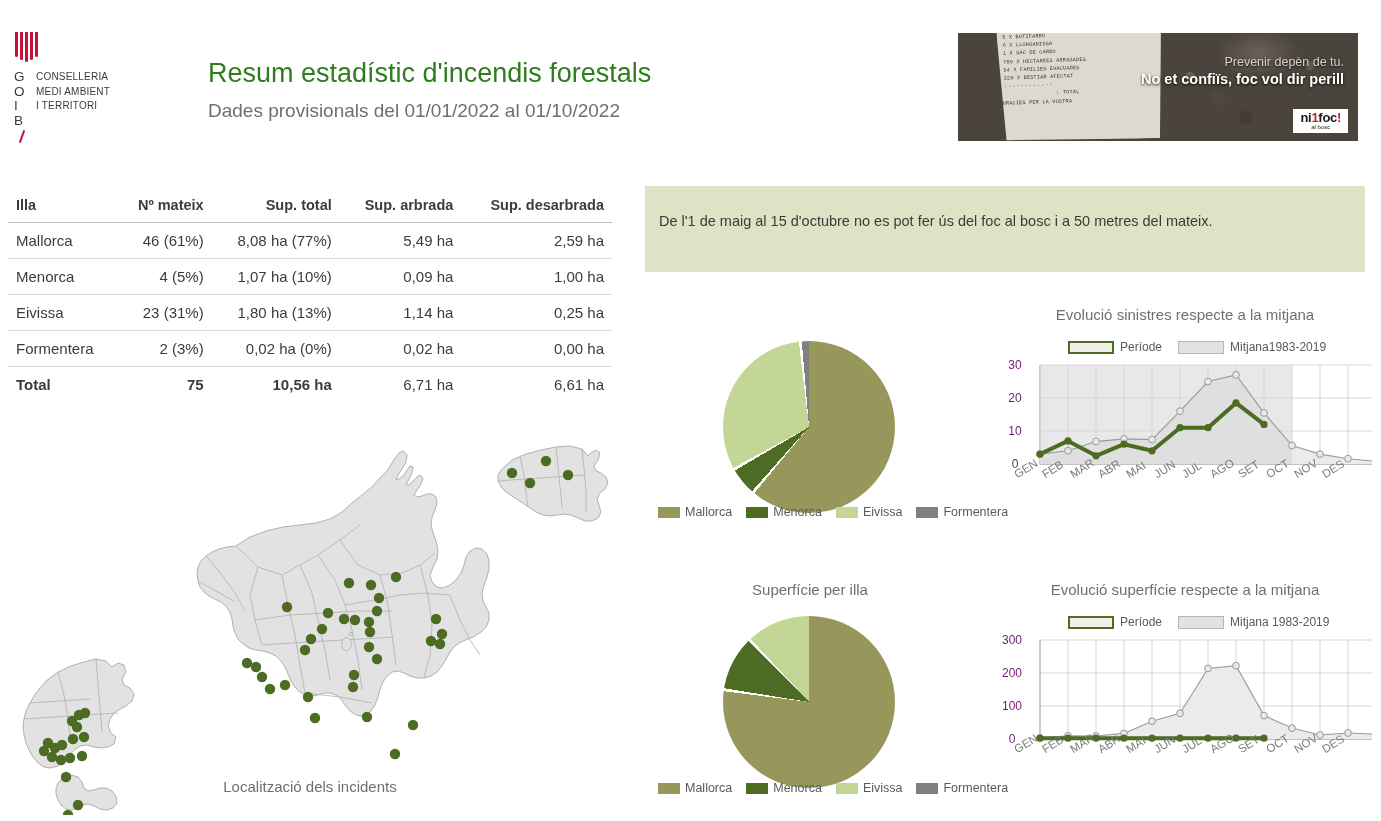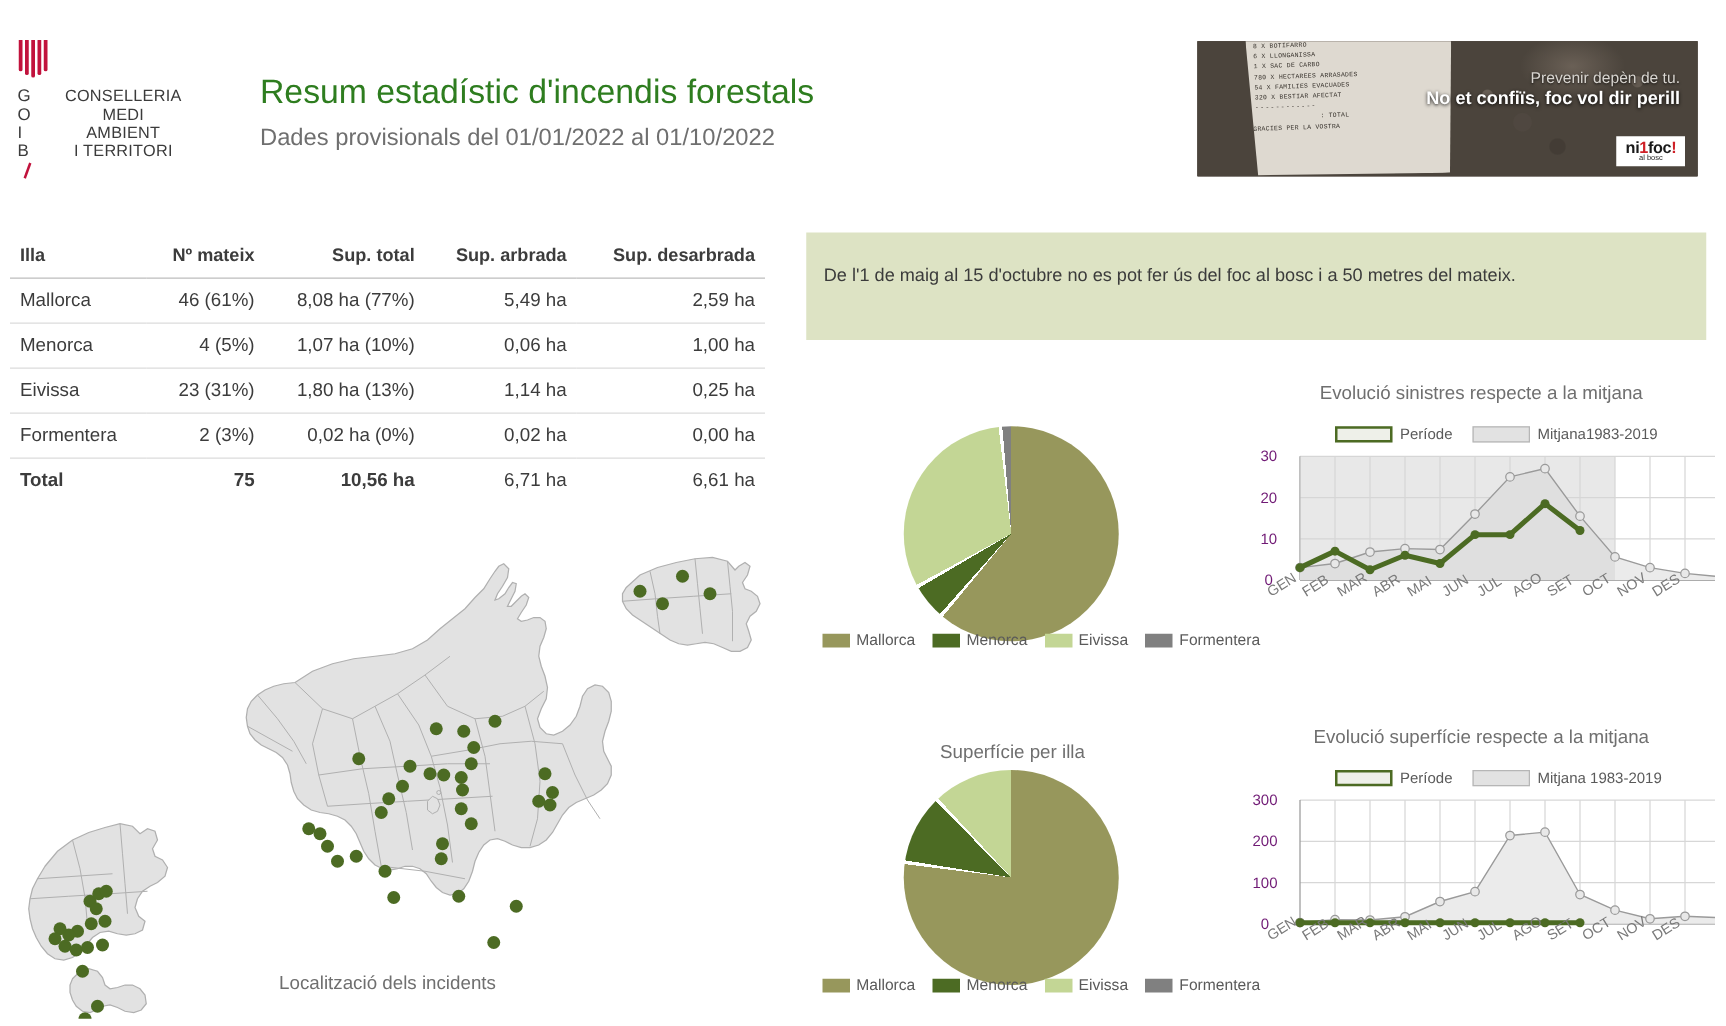--- a/index.html
+++ b/index.html
@@ -16,21 +16,21 @@
   .logo-crest i{position:absolute;top:0;width:3px;height:28px;background:#c1123c;border-radius:0 0 2px 2px;}
   .logo-crest i:nth-child(1){left:1px;height:25px;}
   .logo-crest i:nth-child(2){left:6px;height:28px;}
   .logo-crest i:nth-child(3){left:11px;height:30px;}
   .logo-crest i:nth-child(4){left:16px;height:28px;}
   .logo-crest i:nth-child(5){left:21px;height:25px;}
   .goib{position:absolute;left:6px;top:40px;font-size:13.5px;line-height:14.5px;color:#3b3b3b;letter-spacing:.5px;}
   .goib span{display:block;}
   .goib-slash{position:absolute;left:9px;top:100px;width:11px;height:12px;}
   .goib-slash:after{content:"";position:absolute;left:4px;top:0;width:2px;height:13px;background:#c1123c;transform:rotate(20deg);}
-  .cons{position:absolute;left:44px;top:40px;font-size:13px;line-height:14.5px;color:#3b3b3b;letter-spacing:.2px;text-align:center;}
+  .cons{position:absolute;left:28px;top:40px;font-size:10px;line-height:14.5px;color:#3b3b3b;letter-spacing:.2px;}
   .cons span{display:block;}
 
   .title{position:absolute;left:208px;top:58px;font-size:27px;color:#2e7d1f;font-weight:400;white-space:nowrap;}
   .subtitle{position:absolute;left:208px;top:100px;font-size:19px;color:#6f6f6f;font-weight:400;white-space:nowrap;}
 
   
   .banner{position:absolute;left:958px;top:33px;width:400px;height:108px;overflow:hidden;
     background:
       radial-gradient(ellipse 60px 36px at 300px 20px,#6a6056 0%,#4b443c 70%),
       radial-gradient(ellipse 90px 50px at 150px 90px,#7b7065 0%,#514a42 70%),
@@ -169,21 +169,21 @@
         <td>Mallorca</td>
         <td>46 (61%)</td>
         <td>8,08 ha (77%)</td>
         <td>5,49 ha</td>
         <td>2,59 ha</td>
       </tr>
       <tr>
         <td>Menorca</td>
         <td>4 (5%)</td>
         <td>1,07 ha (10%)</td>
-        <td>0,06 ha</td>
+        <td>0,09 ha</td>
         <td>1,00 ha</td>
       </tr>
       <tr>
         <td>Eivissa</td>
         <td>23 (31%)</td>
         <td>1,80 ha (13%)</td>
         <td>1,14 ha</td>
         <td>0,25 ha</td>
       </tr>
       <tr>
@@ -331,21 +331,21 @@
     <span class="li">
         <i class="sw" style="background:#c3d695"></i>
         <span>Eivissa</span>
       </span>
     <span class="li">
         <i class="sw" style="background:#808080"></i>
         <span>Formentera</span>
       </span>
   </div>
 
-  <div class="panel-title" style="left:645px;top:581px;width:330px;margin-top:12px;">Superfície per illa</div>
+  <div class="panel-title" style="left:645px;top:581px;width:330px;">Superfície per illa</div>
   <div class="pie-wrap" style="left:723px;top:616px;">
     <div class="pie" style="background:conic-gradient(#97975c 0deg 277.2deg,#ffffff 277.2deg 279.2deg,#4c6b23 279.2deg 315.2deg,#ffffff 315.2deg 317.2deg,#c3d695 317.2deg 360deg);"></div>
   </div>
   <div class="pie-legend" style="left:658px;top:781px;">
     <span class="li">
         <i class="sw" style="background:#97975c"></i>
         <span>Mallorca</span>
       </span>
     <span class="li">
         <i class="sw" style="background:#4c6b23"></i>

